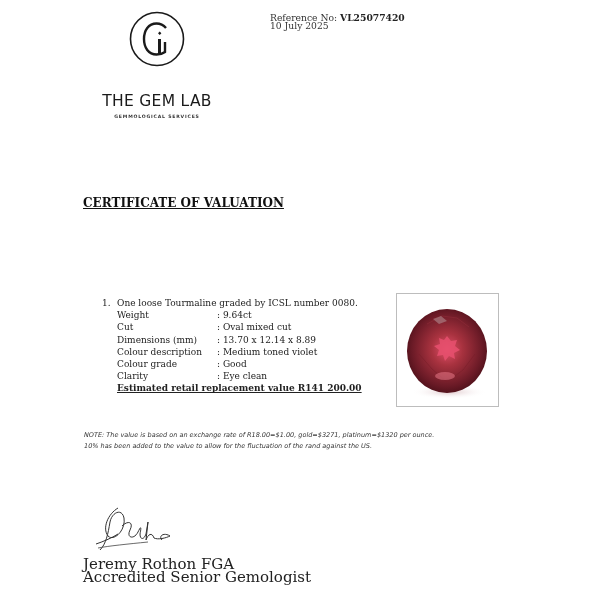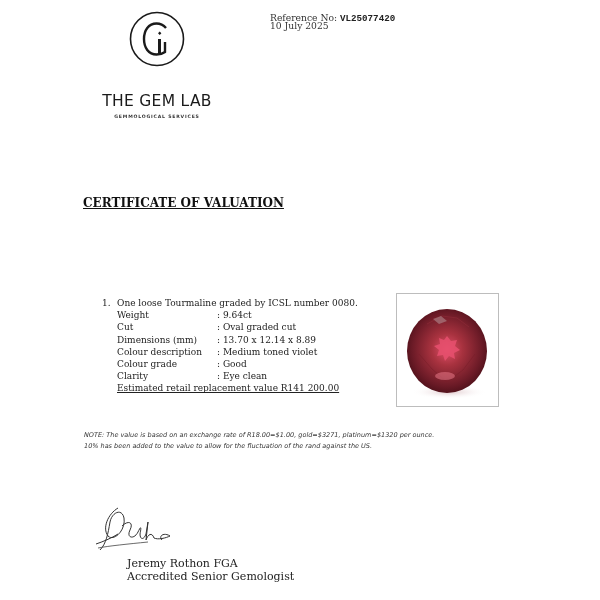--- a/index.html
+++ b/index.html
@@ -2,34 +2,34 @@
 <html><head>
 <meta charset="utf-8">
 <style>
   html, body { margin:0; padding:0; background:#ffffff; }
   body { width:600px; height:600px; position:relative; overflow:hidden; font-family:"DejaVu Serif", serif; color:#222; }
   .logo { position:absolute; left:92px; top:10px; width:130px; text-align:center; }
   .logo svg { display:block; margin:0 auto; }
   .brand { font-family:"DejaVu Sans", sans-serif; font-size:15.5px; letter-spacing:0.3px; color:#1a1a1a; margin-top:24px; }
   .tagline { font-family:"DejaVu Sans", sans-serif; font-size:4.6px; letter-spacing:0.8px; font-weight:bold; color:#333; margin-top:4px; }
   .ref { position:absolute; left:270px; top:12px; font-size:9.2px; color:#333; }
-  .ref b { color:#222;font-family:Liberation Mono, monospace; }
+  .ref b { color:#222; }
   .date { position:absolute; left:270px; top:20px; font-size:9.2px; color:#333;text-align:right; }
   .title { position:absolute; left:83px; top:196px; font-size:12px; font-weight:bold; text-decoration:underline; color:#111;text-align:right; }
   .item { position:absolute; left:102px; top:297px; font-size:9px; line-height:12.2px; color:#222; }
   .item .num { position:absolute; left:0; top:0; }
   .item .body { position:absolute; left:15px; top:0; width:280px; }
   .gem-name { font-weight:bold; text-decoration:underline; }
   .row { display:flex; }
   .row .k { width:100px; }
-  .value-line { font-weight:normal; text-decoration:underline; white-space:nowrap; }
+  .value-line { font-weight:bold; text-decoration:underline; white-space:nowrap; }
   .photo { position:absolute; left:396px; top:293px; width:101px; height:112px; border:1px solid #bdbdbd; background:#fff; }
   .note { position:absolute; left:84px; top:430px; width:430px; font-family:"DejaVu Sans", sans-serif; font-style:italic; font-size:6.5px; line-height:10.5px; color:#333; }
   .signature { position:absolute; left:88px; top:500px; }
-  .signer { position:absolute; left:83px; top:558px; font-size:11px; line-height:12.5px; color:#222;margin-left:44px; }
+  .signer { position:absolute; left:83px; top:558px; font-size:15px; line-height:12.5px; color:#222; }
 </style>
 </head>
 <body>
 
 <div class="logo">
   <svg width="58" height="58" viewBox="0 0 58 58">
     <circle cx="29" cy="29" r="26.5" fill="none" stroke="#1a1a1a" stroke-width="1.6"></circle>
     <path d="M38 18 C35 14.5 31.5 13.5 28.5 13.5 C20.5 13.5 16 20.5 16 29 C16 37.5 20.5 44.5 28.5 44.5 C32 44.5 35 43.5 37 42 L37 32" fill="none" stroke="#1a1a1a" stroke-width="2.4"></path>
     <rect x="30" y="29" width="3" height="14" fill="#1a1a1a"></rect>
     <rect x="30.5" y="22" width="2.4" height="2.4" fill="#1a1a1a" transform="rotate(45 31.7 23.2)"></rect>
@@ -49,21 +49,21 @@
 <div class="item">
   <span class="num">1.</span>
   <div class="body">
     <div>One loose Tourmaline graded by ICSL number 0080.</div>
     <div class="row">
       <span class="k">Weight</span>
       <span>: 9.64ct</span>
     </div>
     <div class="row">
       <span class="k">Cut</span>
-      <span>: Oval graded cut</span>
+      <span>: Oval mixed cut</span>
     </div>
     <div class="row">
       <span class="k">Dimensions (mm)</span>
       <span>: 13.70 x 12.14 x 8.89</span>
     </div>
     <div class="row">
       <span class="k">Colour description</span>
       <span>: Medium toned violet</span>
     </div>
     <div class="row">

